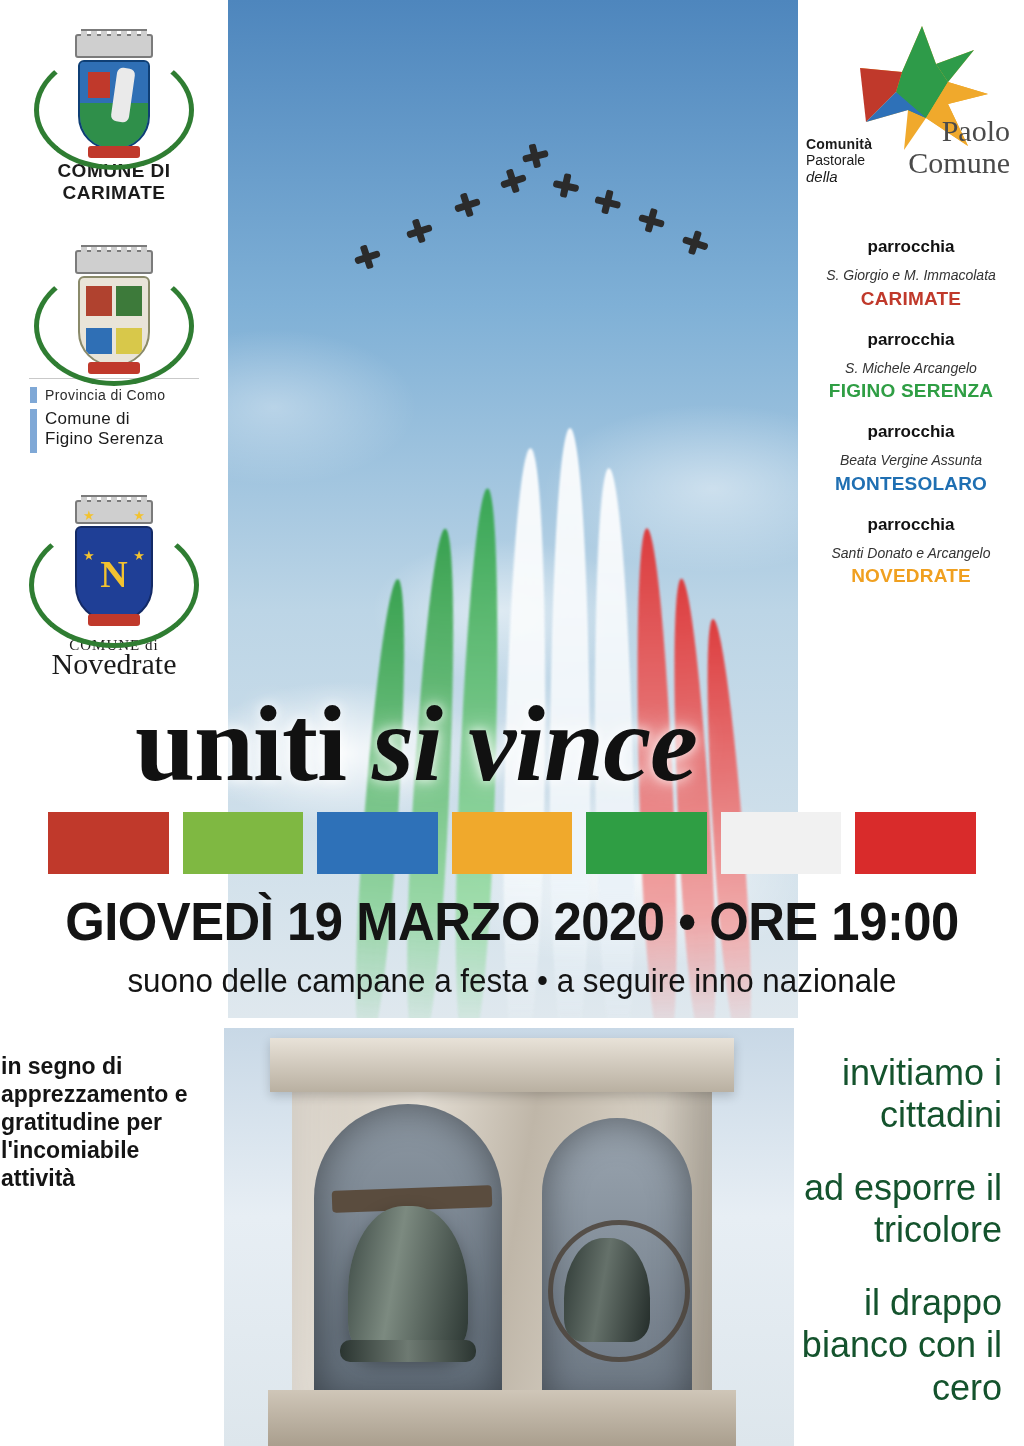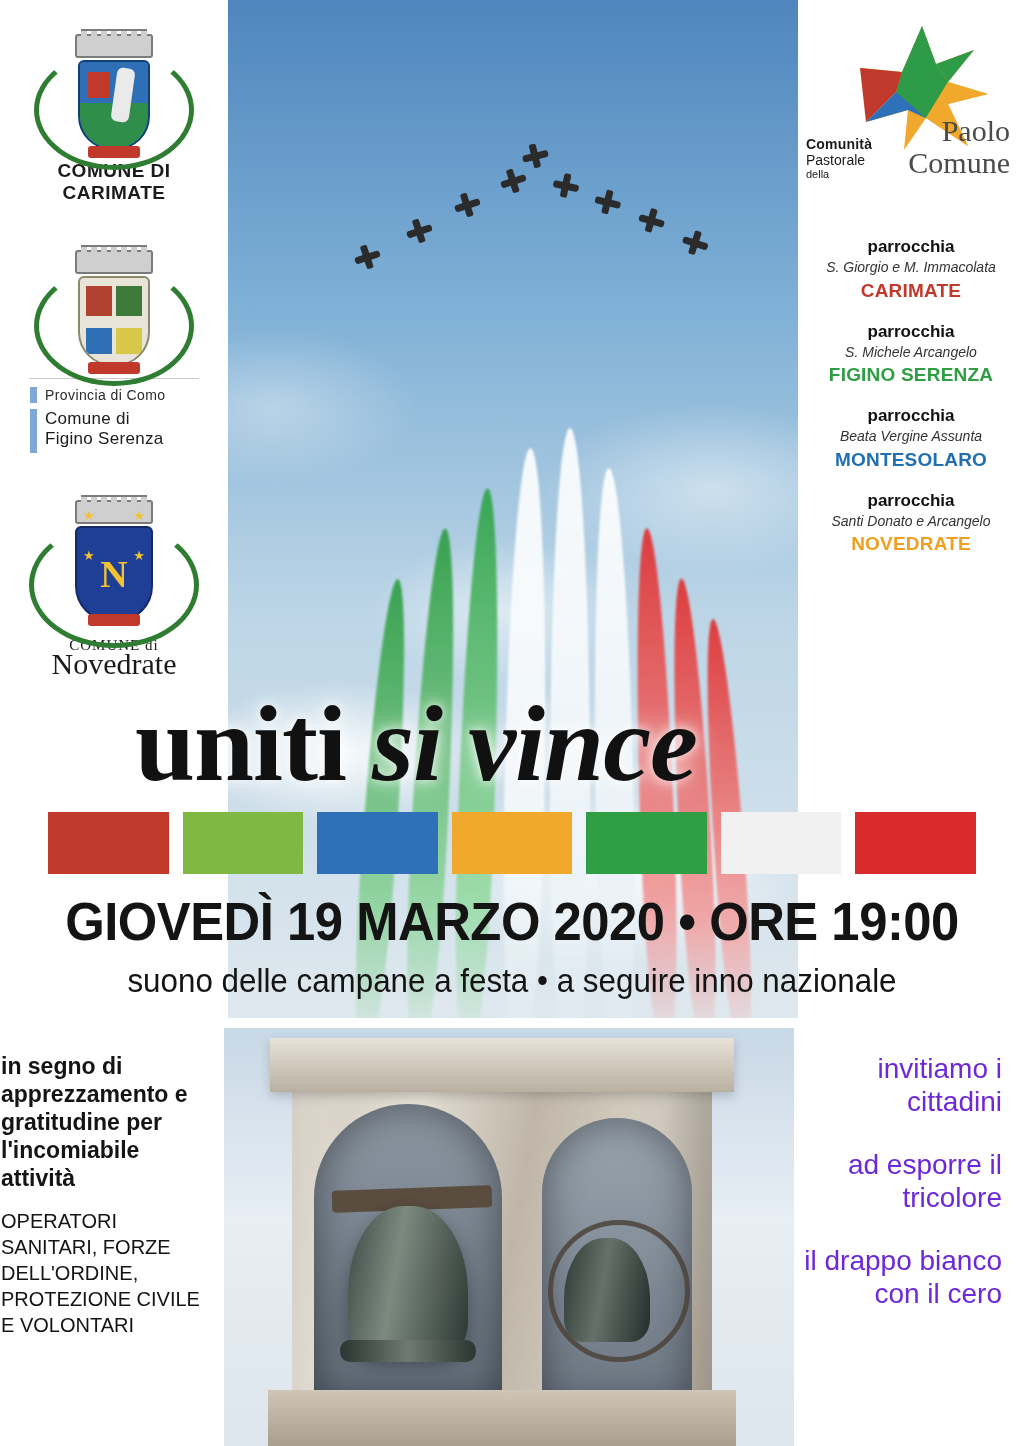--- a/index.html
+++ b/index.html
@@ -73,29 +73,29 @@
   
   .right-col{
     position:absolute;right:0;top:0;width:226px;height:720px;background:#ffffff;z-index:5;
     text-align:center;
   }
   .cp-logo{position:relative;width:210px;height:200px;margin:18px auto 0;}
   .cp-star{position:absolute;left:46px;top:6px;width:140px;height:130px;}
   .cp-text{position:absolute;left:0;top:118px;width:210px;text-align:left;}
   .cp-l1{font-size:14px;font-weight:bold;color:#1b1b1b;letter-spacing:.2px;}
   .cp-l2{font-size:14px;color:#1b1b1b;}
-  .cp-l3{font-size:11px;color:#1b1b1b;}
+  .cp-l3{font-size:15px;color:#1b1b1b;font-style:italic;}
   .cp-big{font-family:"Liberation Serif", serif;font-size:30px;color:#4a4a4a;
     position:absolute;right:6px;top:96px;}
   .cp-big2{font-family:"Liberation Serif", serif;font-size:30px;color:#4a4a4a;
     position:absolute;right:6px;top:128px;}
 
   .parish{margin-top:18px;line-height:1.25;}
   .parish .p-kicker{font-size:17px;font-weight:bold;color:#111;}
-  .parish .p-saint{font-size:14px;font-style:italic;color:#333;margin-top:2px;}
+  .parish .p-saint{font-size:14px;font-style:italic;color:#333;margin-top:10px;}
   .parish .p-town{font-size:19px;font-weight:bold;margin-top:2px;letter-spacing:.2px;}
 
   
   .photo-jets{
     position:absolute;left:228px;top:0;width:570px;height:1018px;overflow:hidden;z-index:1;
     background:linear-gradient(180deg,#4e86bd 0%,#7fb0d6 30%,#bcd5e6 60%,#dfe8ee 100%);
   }
   .cloudy{
     position:absolute;inset:0;
     background:
@@ -200,21 +200,21 @@
     background:linear-gradient(180deg,#cfc6b8,#a89d8c);
   }
 
   
   .bl-text{position:absolute;left:1px;top:1052px;width:205px;z-index:6;}
   .bl-head{font-weight:bold;font-size:23px;line-height:1.22;color:#141414;}
   .bl-body{margin-top:16px;font-size:20px;line-height:1.3;color:#141414;}
 
   
   .br-text{position:absolute;right:22px;top:1052px;width:210px;text-align:right;z-index:6;}
-  .br-block{font-size:28px;line-height:1.18;color:#6d28d9;margin-bottom:30px;}
+  .br-block{font-size:36px;line-height:1.18;color:#14532d;margin-bottom:30px;}
 
   .white-mask-left{position:absolute;left:0;top:1028px;width:224px;height:418px;background:#fff;z-index:3;}
   .white-mask-right{position:absolute;right:0;top:1028px;width:230px;height:418px;background:#fff;z-index:3;}
 </style>
 </head>
 <body>
 
 <div class="photo-jets">
   <div class="cloudy"></div>
 
@@ -412,20 +412,19 @@
     <div class="bell-wheel"></div>
     <div class="bell-small"></div>
     <div class="base"></div>
   </div>
 </div>
 <div class="white-mask-left"></div>
 <div class="white-mask-right"></div>
 
 <div class="bl-text">
   <div class="bl-head">in segno di apprezzamento e gratitudine per l'incomiabile attività</div>
-  <div class="bl-body">OPERATORI SANITARI, FORZE DELL'ORDINE, PROTEZIONE CIVILE E VOLONTARI</div>
 </div>
 
 <div class="br-text">
   <div class="br-block">invitiamo i cittadini</div>
   <div class="br-block">ad esporre il tricolore</div>
   <div class="br-block">il drappo bianco con il cero</div>
 </div>
 
 </body></html>

